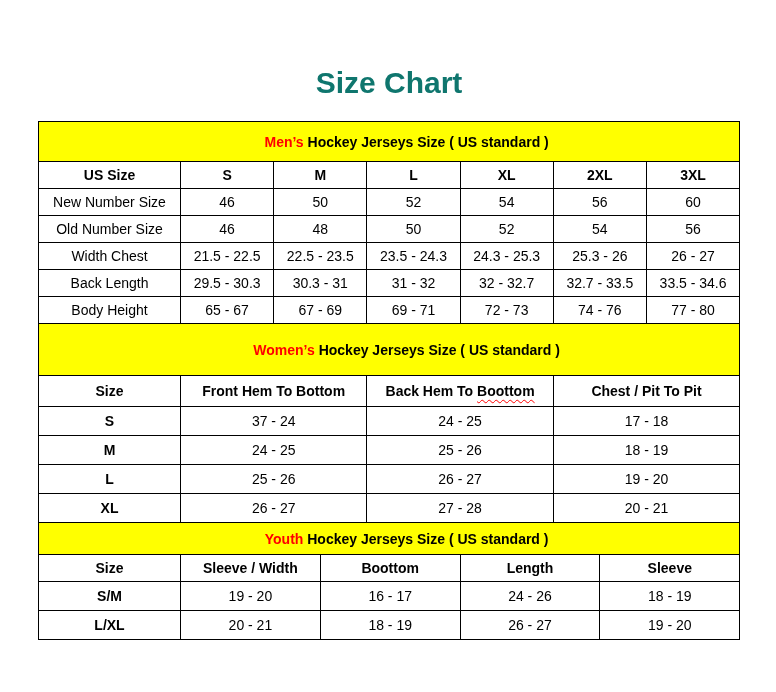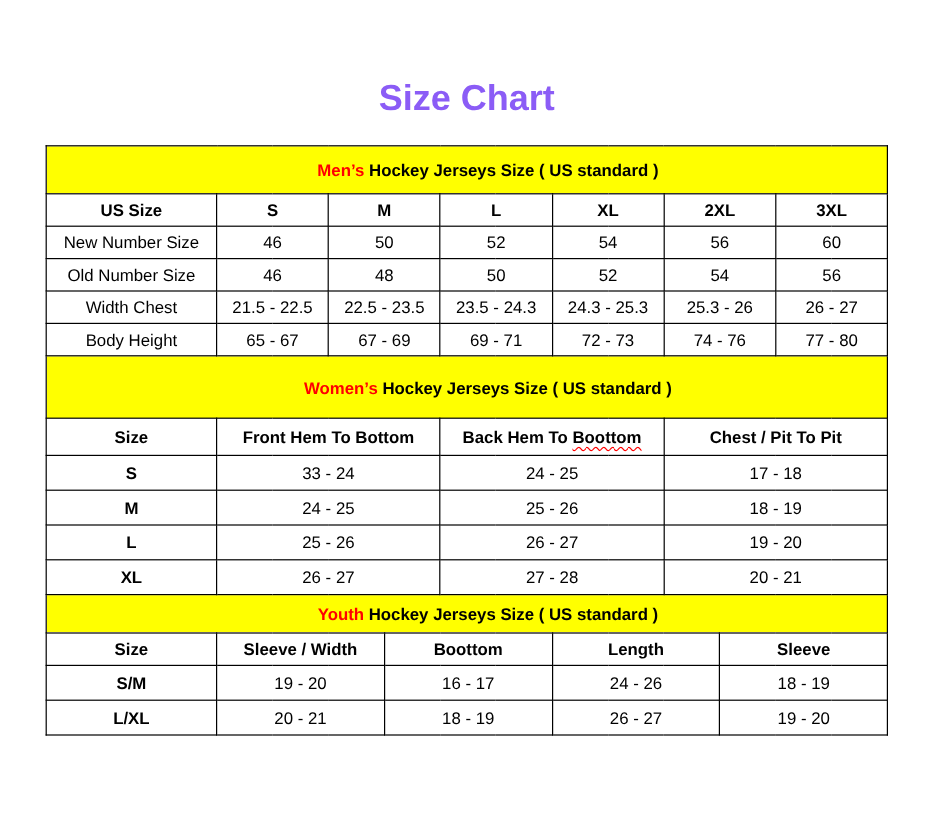--- a/index.html
+++ b/index.html
@@ -5,21 +5,21 @@
   * { margin: 0; padding: 0; box-sizing: border-box; }
   html, body { width: 776px; height: 692px; background: #ffffff; overflow: hidden; }
   body { font-family: "Liberation Sans", sans-serif; position: relative; }
 
   .page-title {
     position: absolute;
     left: 38px; top: 66px; width: 702px;
     text-align: center;
     font-size: 30px;
     font-weight: bold;
-    color: #8b5cf6;
+    color: #0f766e;
     letter-spacing: 0px;
   }
 
   table.size-chart {
     position: absolute;
     left: 38px; top: 121px;
     width: 702px;
     border-collapse: collapse;
     table-layout: fixed;
   }
@@ -116,20 +116,29 @@
   <tr class="data-row-men">
     <td>Width Chest</td>
     <td colspan="2">21.5 - 22.5</td>
     <td colspan="2">22.5 - 23.5</td>
     <td colspan="2">23.5 - 24.3</td>
     <td colspan="2">24.3 - 25.3</td>
     <td colspan="2">25.3 - 26</td>
     <td colspan="2">26 - 27</td>
   </tr>
   <tr class="data-row-men">
+    <td>Back Length</td>
+    <td colspan="2">29.5 - 30.3</td>
+    <td colspan="2">30.3 - 31</td>
+    <td colspan="2">31 - 32</td>
+    <td colspan="2">32 - 32.7</td>
+    <td colspan="2">32.7 - 33.5</td>
+    <td colspan="2">33.5 - 34.6</td>
+  </tr>
+  <tr class="data-row-men">
     <td>Body Height</td>
     <td colspan="2">65 - 67</td>
     <td colspan="2">67 - 69</td>
     <td colspan="2">69 - 71</td>
     <td colspan="2">72 - 73</td>
     <td colspan="2">74 - 76</td>
     <td colspan="2">77 - 80</td>
   </tr>
 
   <tr class="banner-row-women">
@@ -138,21 +147,21 @@
     </td>
   </tr>
   <tr class="hdr-row-women">
     <td class="hdr">Size</td>
     <td class="hdr" colspan="4">Front Hem To Bottom</td>
     <td class="hdr" colspan="4"><span>Back Hem To </span><span class="squiggle">Boottom</span></td>
     <td class="hdr" colspan="4">Chest / Pit To Pit</td>
   </tr>
   <tr class="data-row-women">
     <td class="size-label">S</td>
-    <td colspan="4">33 - 24</td>
+    <td colspan="4">37 - 24</td>
     <td colspan="4">24 - 25</td>
     <td colspan="4">17 - 18</td>
   </tr>
   <tr class="data-row-women">
     <td class="size-label">M</td>
     <td colspan="4">24 - 25</td>
     <td colspan="4">25 - 26</td>
     <td colspan="4">18 - 19</td>
   </tr>
   <tr class="data-row-women">

